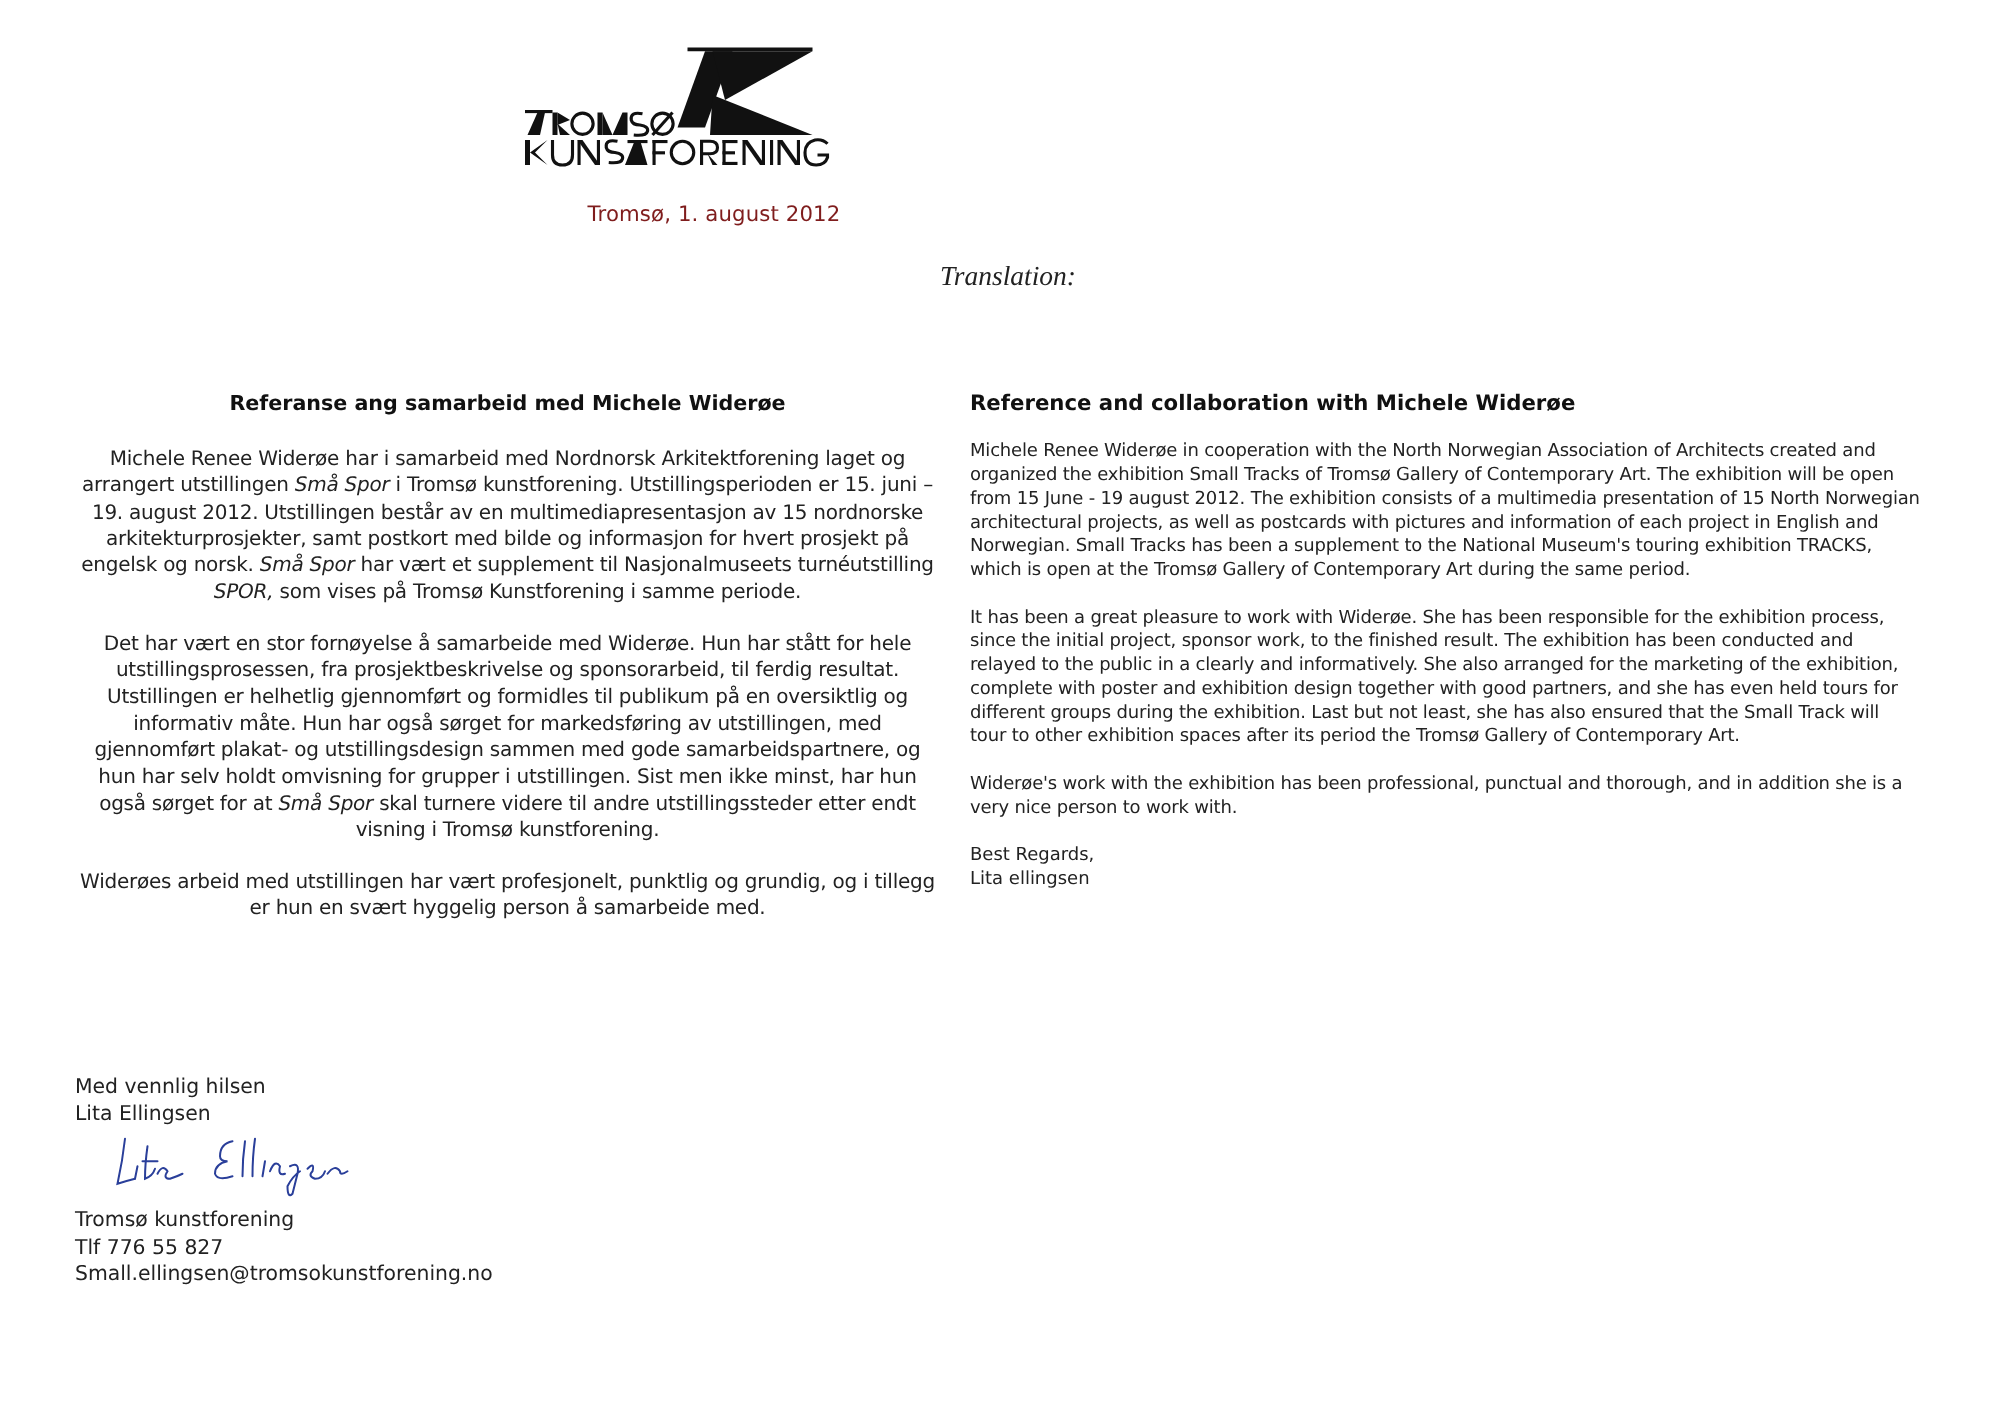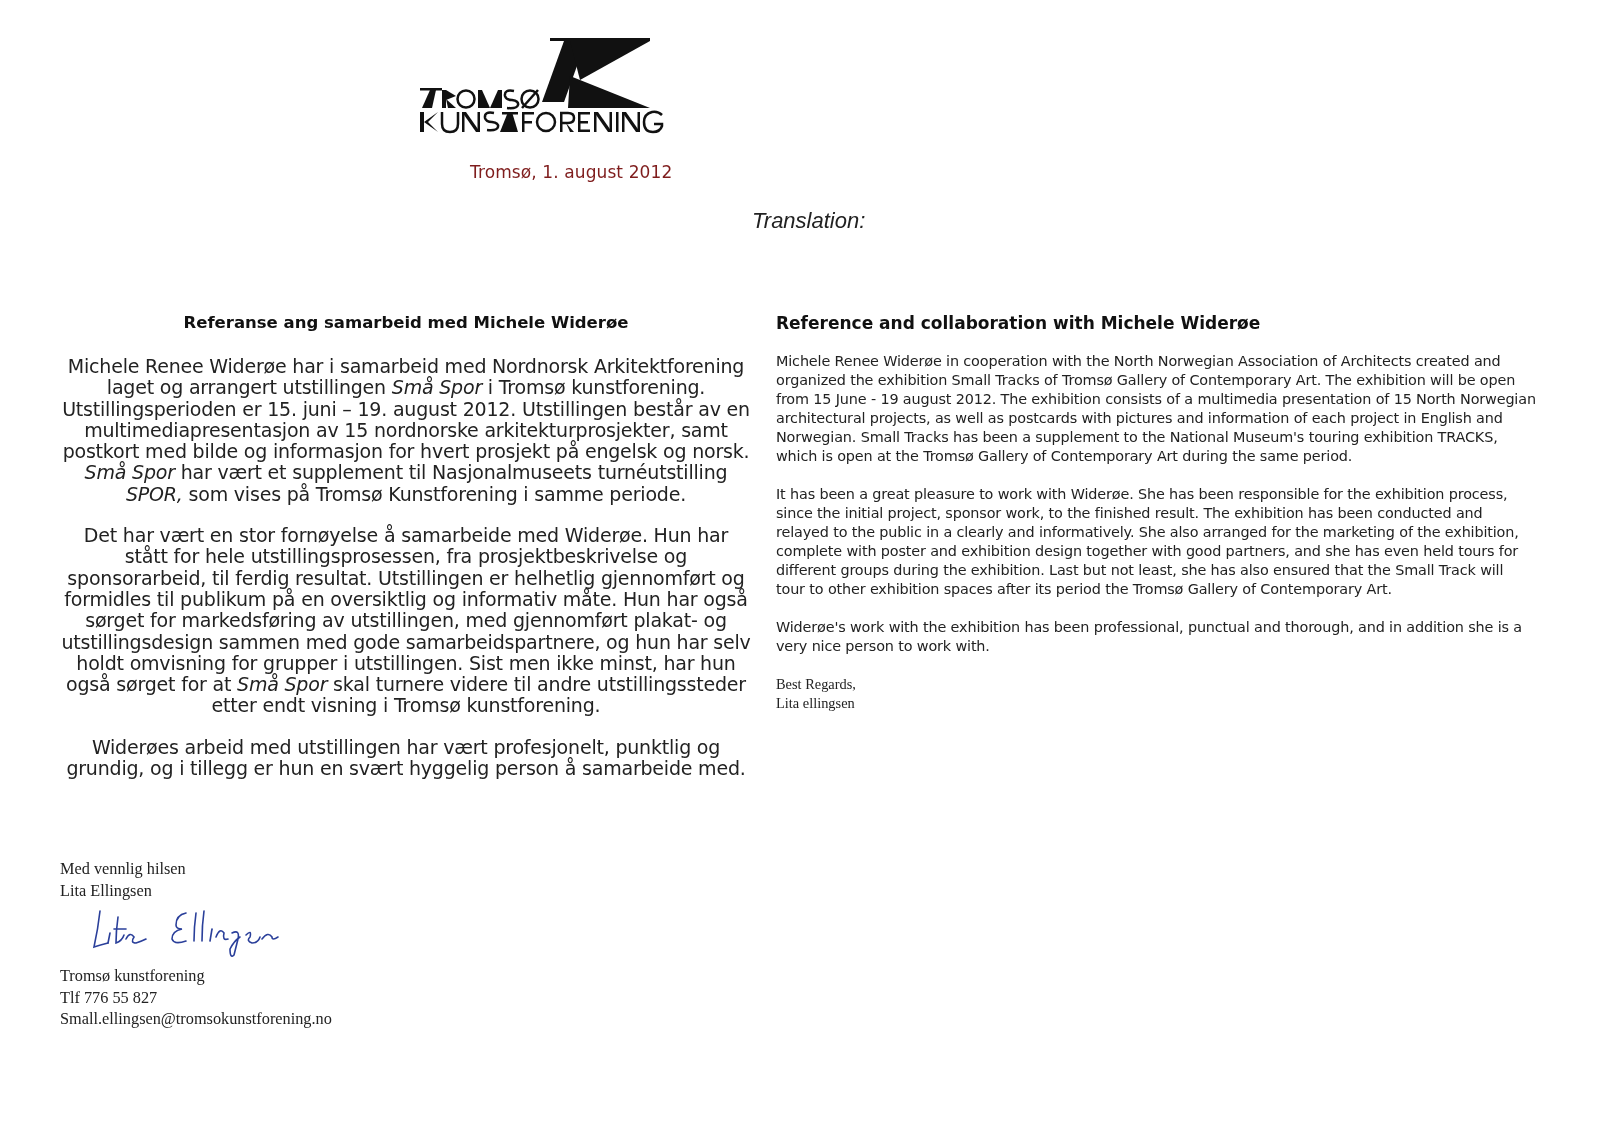--- a/index.html
+++ b/index.html
@@ -1,38 +1,38 @@
 <!DOCTYPE html>
 <html><head>
 <meta charset="utf-8">
 <style>
   html, body { margin:0; padding:0; background:#ffffff; }
   body { width:1600px; height:1131px; position:relative; overflow:hidden; color:#1a1a1a;
          font-family:"DejaVu Sans", sans-serif; }
   .logo { position:absolute; left:418px; top:36px; width:250px; height:110px; }
   .date { position:absolute; left:470px; top:162px; font-size:17px; color:#7f1d1d; letter-spacing:0.1px; }
-  .translation { position:absolute; left:752px; top:208px; font-family:Liberation Sans, sans-serif;
+  .translation { position:absolute; left:752px; top:208px; font-family:Liberation Serif, serif;
                  font-style:italic; font-size:22px; color:#222; }
   .col { position:absolute; }
   .col-left { left:61px; top:313px; width:690px;text-align:center; }
   .col-right { left:776px; top:313px; width:760px; }
   .heading { font-weight:bold; font-size:16.5px; margin:0; color:#111; }
   .col-right .heading { font-size:17px; }
-  .para-left { font-size:19px; line-height:21.3px; margin:0; color:#222; letter-spacing:-0.2px; }
+  .para-left { font-size:16px; line-height:21.3px; margin:0; color:#222; letter-spacing:-0.2px; }
   .para-right { font-size:14.4px; line-height:19px; margin:0; color:#222; letter-spacing:-0.15px; }
   .l-p1 { margin-top:24px; }
   .l-p2, .l-p3 { margin-top:20px; }
   .r-p1 { margin-top:19px; }
   .r-p2, .r-p3 { margin-top:19px; }
   .r-close { margin-top:19px; font-size:14.4px; line-height:19px; color:#222; }
   .r-org { margin-top:22px; font-size:14.4px; color:#222; }
   em { font-style:italic; }
   .sign-block { position:absolute; left:60px; top:858px; font-size:16.3px; line-height:21.5px; color:#222; }
   .signature { width:240px; height:58px; display:block; margin:2px 0 4px 26px; }
-  .line { display:block;font-family:Liberation Serif, serif; }
+  .line { display:block; }
 </style>
 </head>
 <body>
 
 <div class="logo">
   <svg width="250" height="110" viewBox="0 0 250 110">
 
     <rect x="132" y="2" width="100" height="3" fill="#111"></rect>
     <polygon points="146,5 168,5 146,66 124,66" fill="#111"></polygon>
     <polygon points="152,5 232,5 162,44" fill="#111"></polygon>

